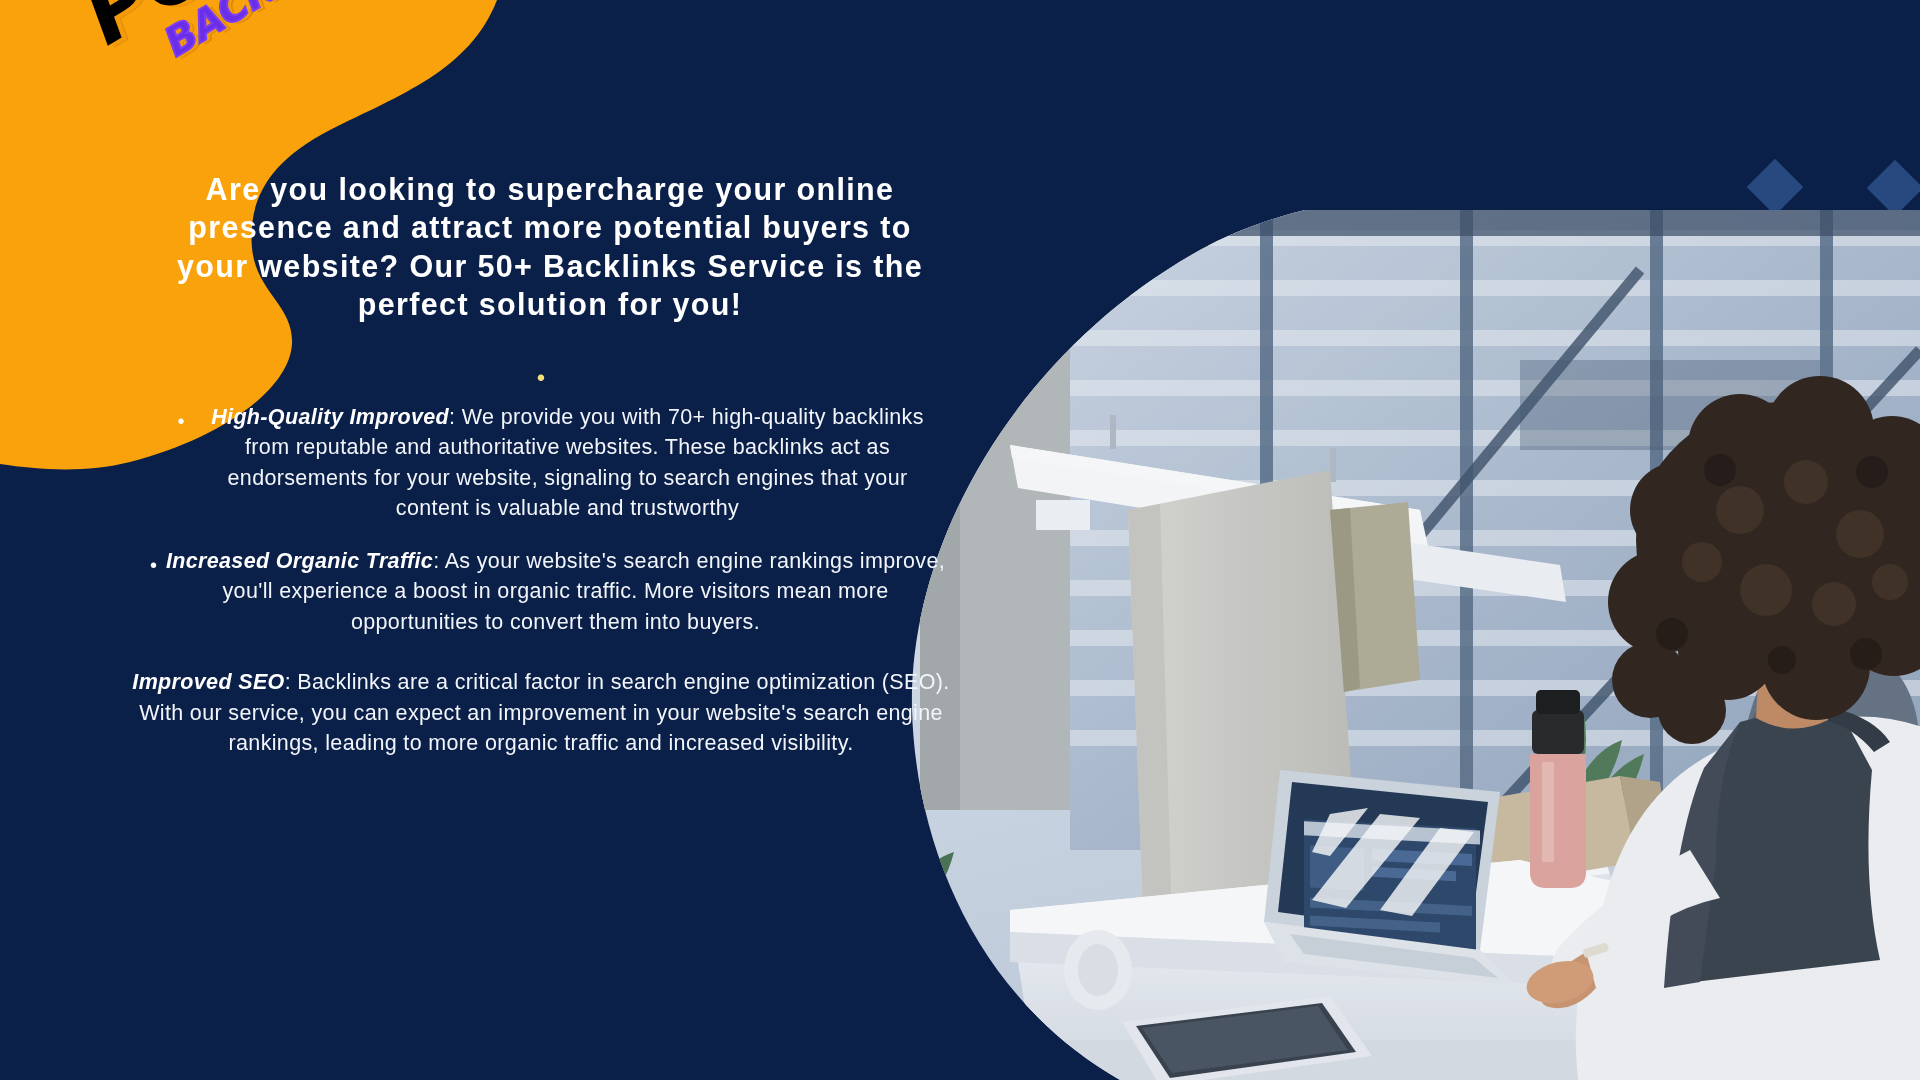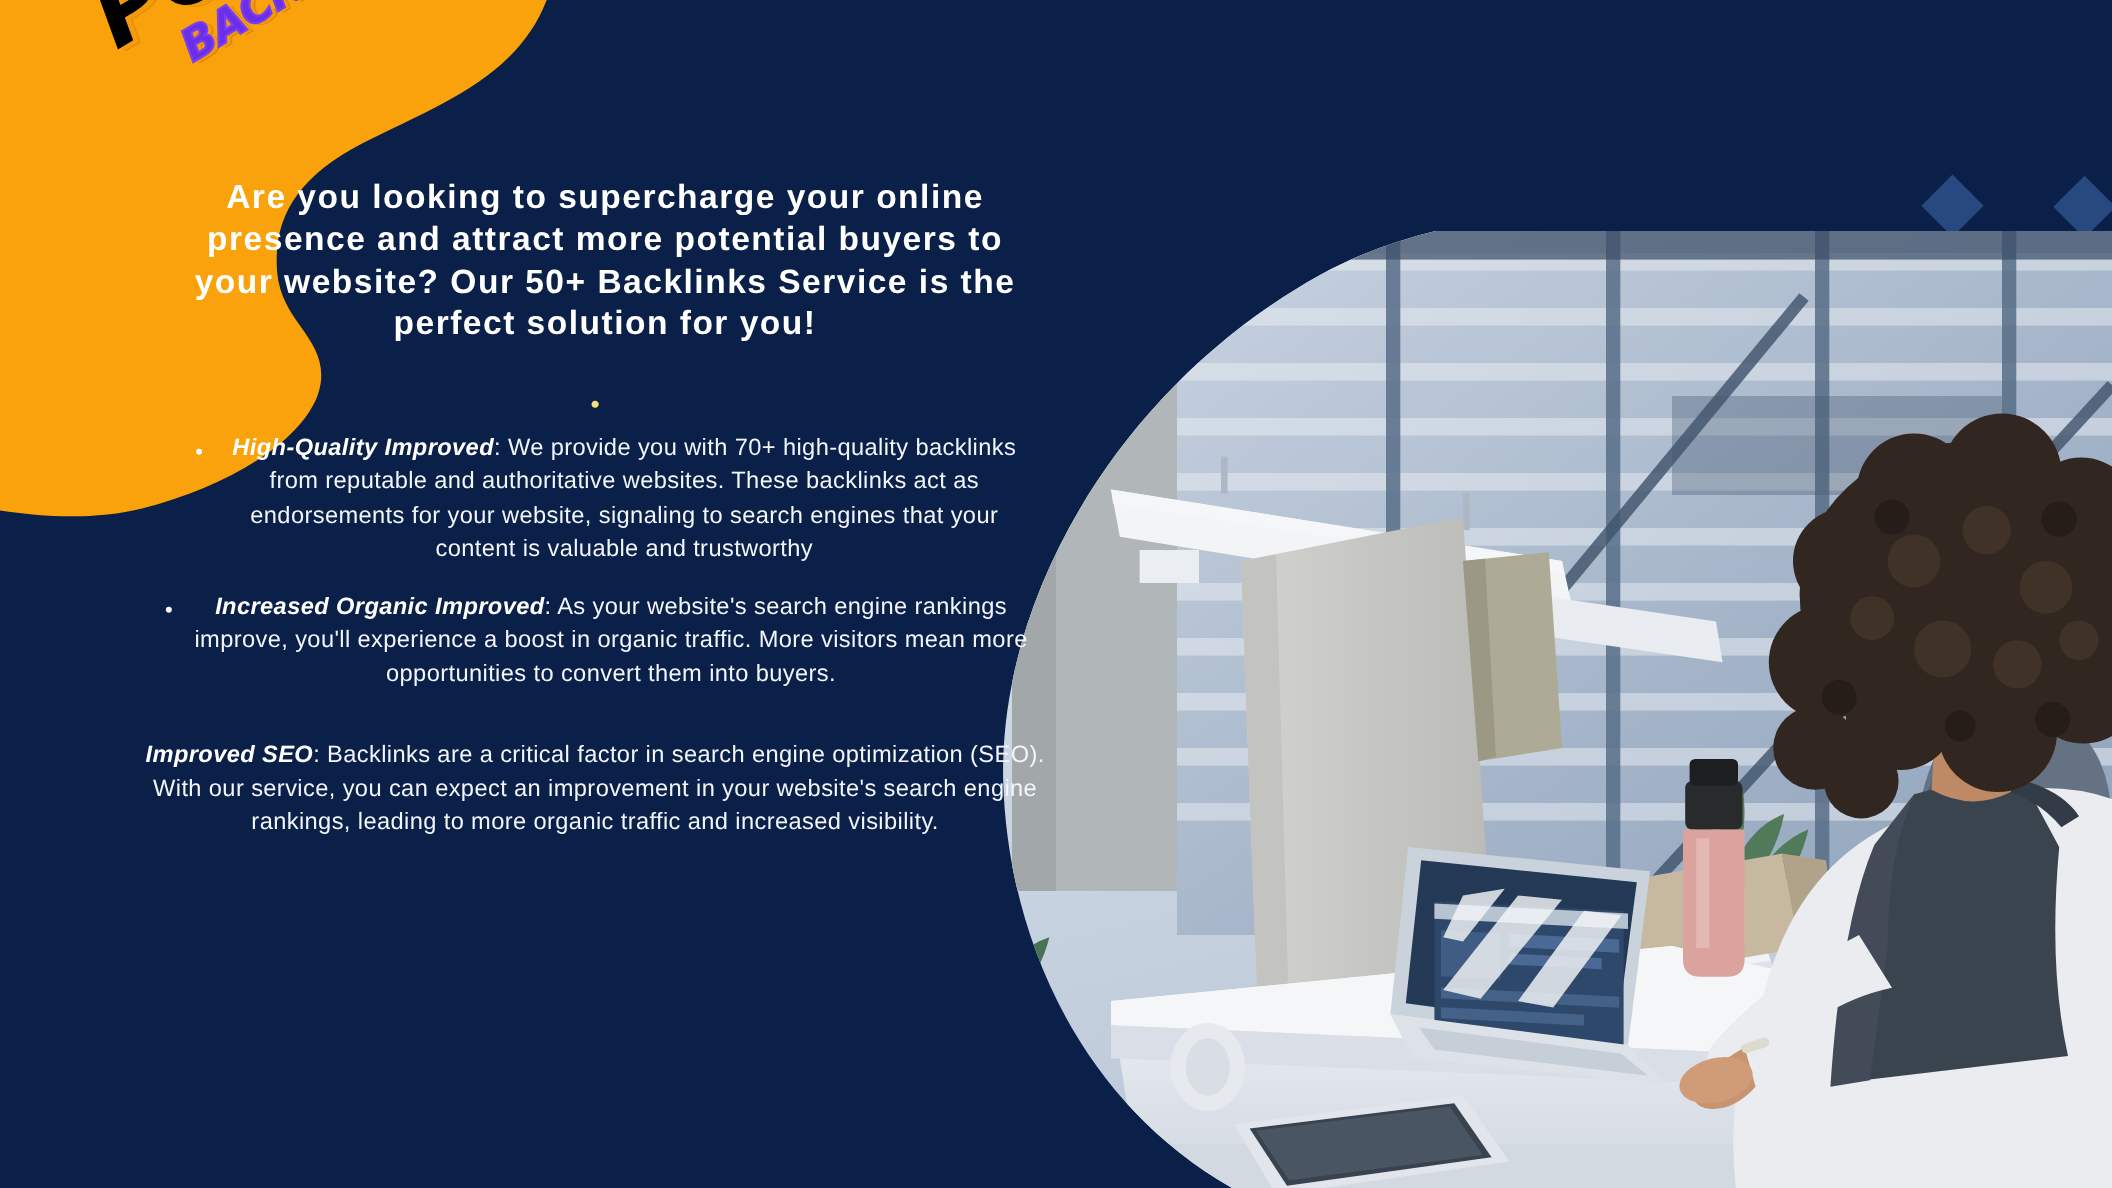--- a/index.html
+++ b/index.html
@@ -45,21 +45,21 @@
 
   
   #photo-wrap{
     position:absolute;left:860px;top:210px;width:1060px;height:870px;
     clip-path:url(#photoClip);
   }
   #photo{position:absolute;left:0;top:0;width:1060px;height:870px;}
 
   
   #content{
-    position:absolute;left:150px;top:160px;width:800px;
+    position:absolute;left:150px;top:170px;width:800px;
     text-align:center;color:#ffffff;
   }
   #headline{
     font-size:30.5px;font-weight:bold;line-height:1.26;
     letter-spacing:1.35px;color:#ffffff;margin:0 0 34px 0;
     padding:0 2px;
   }
   .sub-row{
     display:flex;align-items:flex-start;justify-content:center;
     margin:0 0 12px 0;
@@ -74,21 +74,21 @@
   .item{display:flex;align-items:flex-start;justify-content:center;margin-bottom:4px;}
   .item-bullet{color:#ffffff;font-size:20px;line-height:1;margin-top:9px;}
   .item-body{font-size:21.5px;line-height:1.42;letter-spacing:0.35px;color:#f2f5fa;}
   .lead{font-weight:bold;font-style:italic;color:#ffffff;}
   #item1{padding-left:4px;}
   #item1 .item-bullet{margin-right:24px;}
   #item1 .item-body{width:718px;}
   #item2{margin-top:22px;padding-left:0px;}
   #item2 .item-bullet{margin-right:62px;}
   #item2 .item-body{width:800px;margin-left:-58px;}
-  #item3{margin-top:44px;}
+  #item3{margin-top:30px;}
   #item3 .item-body{width:830px;margin-left:-18px;}
 </style>
 </head>
 <body>
 
 <div id="stage">
 
   <svg width="0" height="0" style="position:absolute">
     <defs>
       <clipPath id="photoClip" clipPathUnits="userSpaceOnUse">
@@ -366,21 +366,21 @@
       <span class="sub-bullet">•</span>
     </div>
 
     <div class="item" id="item1">
       <span class="item-bullet">•</span>
       <span class="item-body"><span class="lead">High-Quality Improved</span><span>: We provide you with 70+ high-quality backlinks from reputable and authoritative websites. These backlinks act as endorsements for your website, signaling to search engines that your content is valuable and trustworthy</span></span>
     </div>
 
     <div class="item" id="item2">
       <span class="item-bullet">•</span>
-      <span class="item-body"><span class="lead">Increased Organic Improved</span><span>: As your website's search engine rankings improve, you'll experience a boost in organic traffic. More visitors mean more opportunities to convert them into buyers.</span></span>
+      <span class="item-body"><span class="lead">Increased Organic Traffic</span><span>: As your website's search engine rankings improve, you'll experience a boost in organic traffic. More visitors mean more opportunities to convert them into buyers.</span></span>
     </div>
 
     <div class="item" id="item3">
       <span class="item-body"><span class="lead">Improved SEO</span><span>: Backlinks are a critical factor in search engine optimization (SEO). With our service, you can expect an improvement in your website's search engine rankings, leading to more organic traffic and increased visibility.</span></span>
     </div>
 
   </div>
 
 </div>
 

